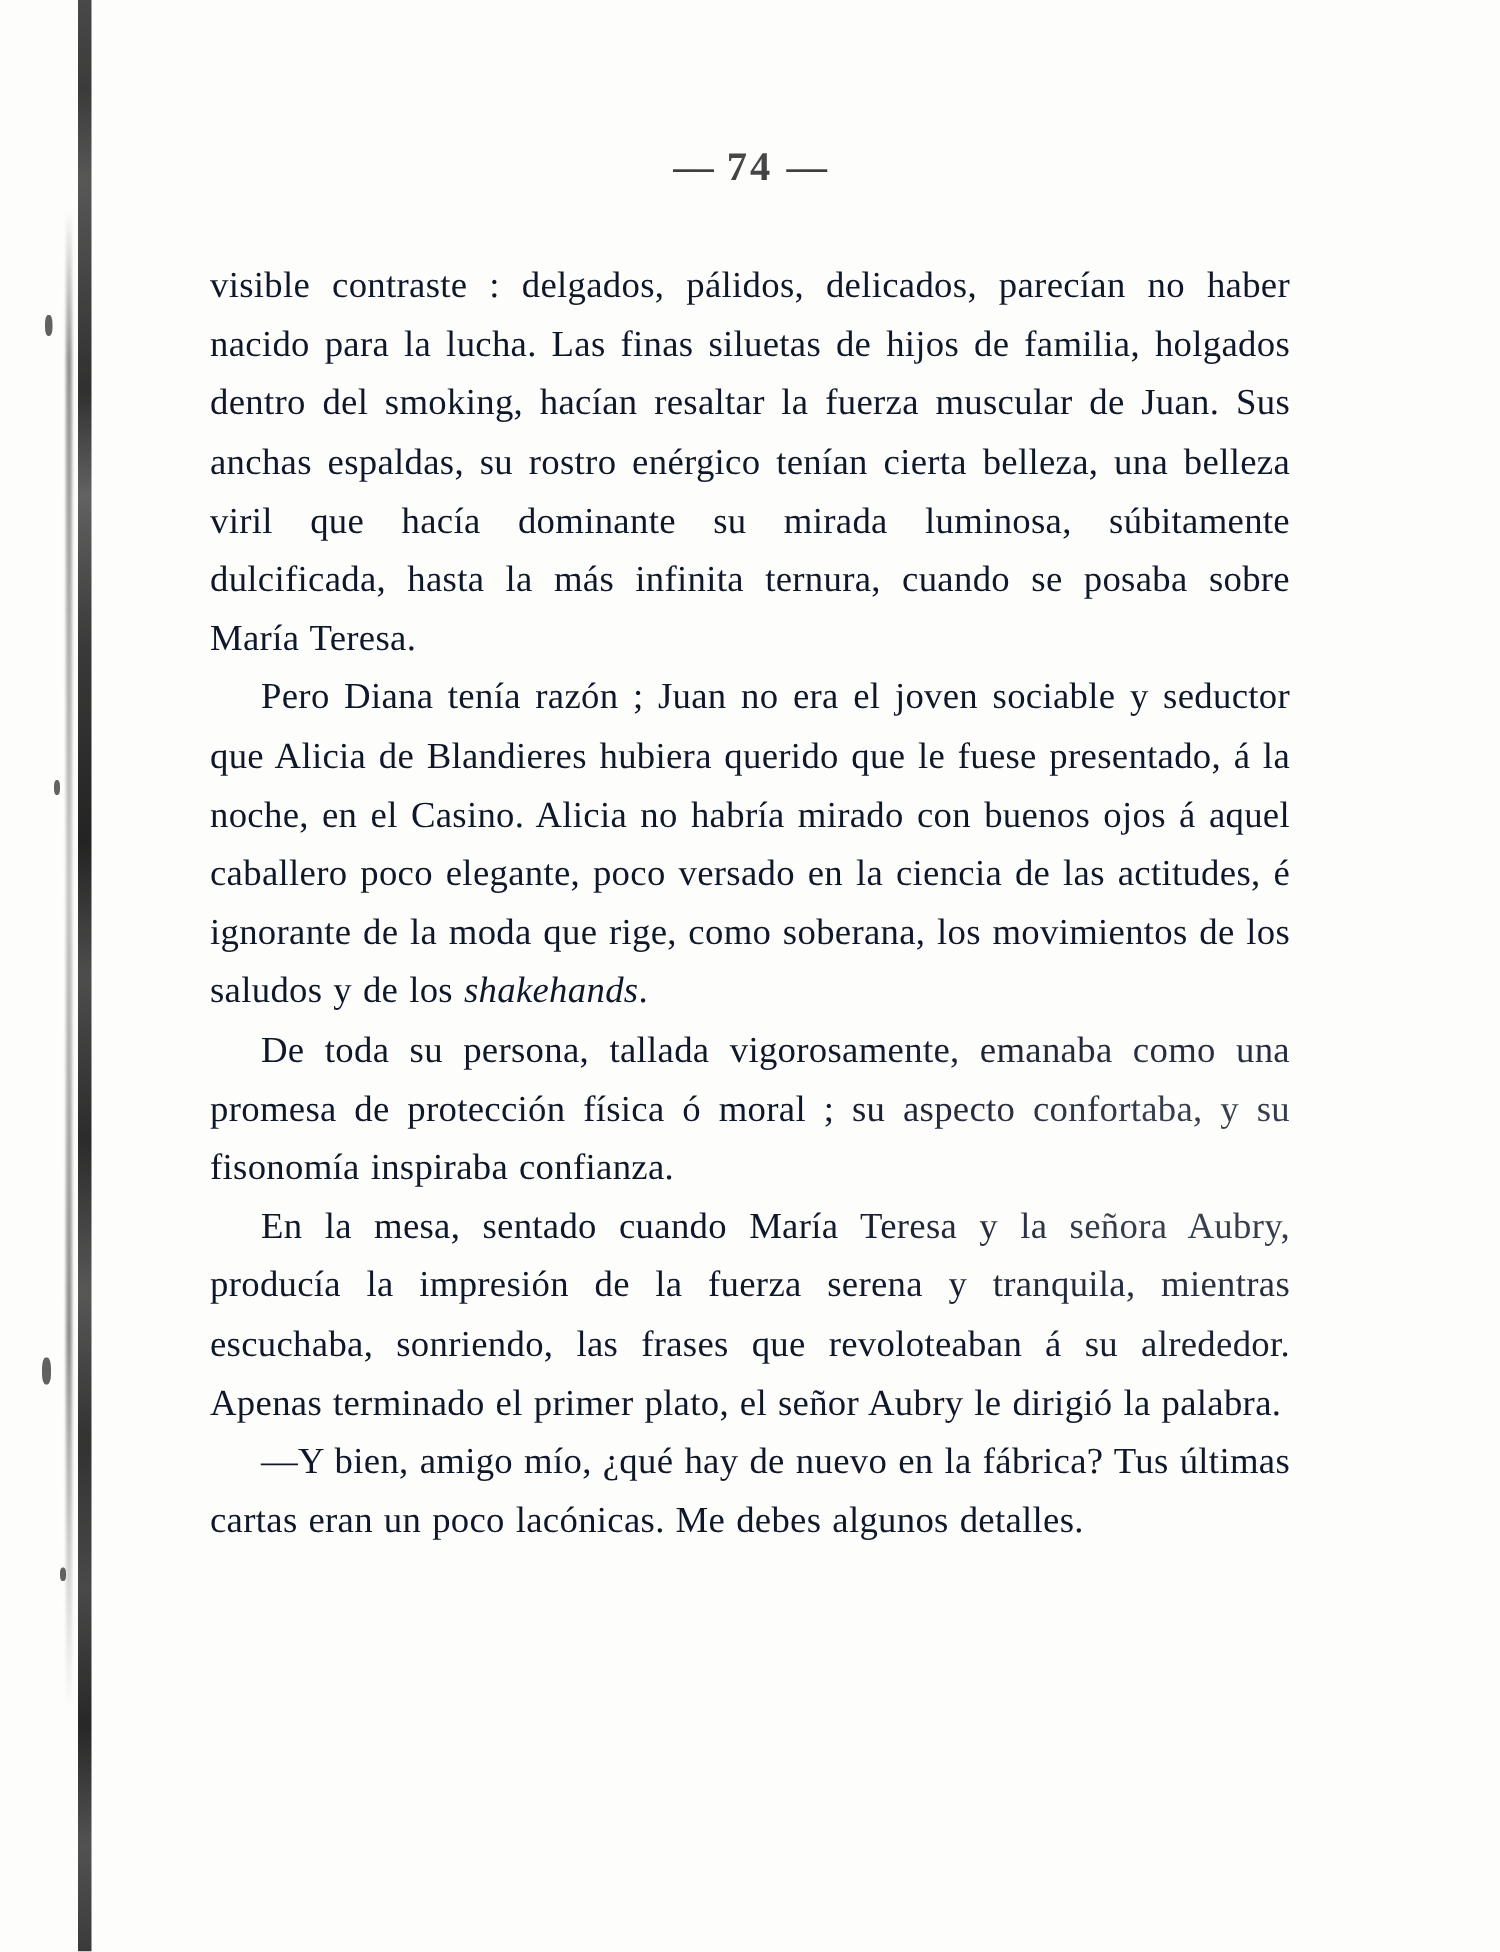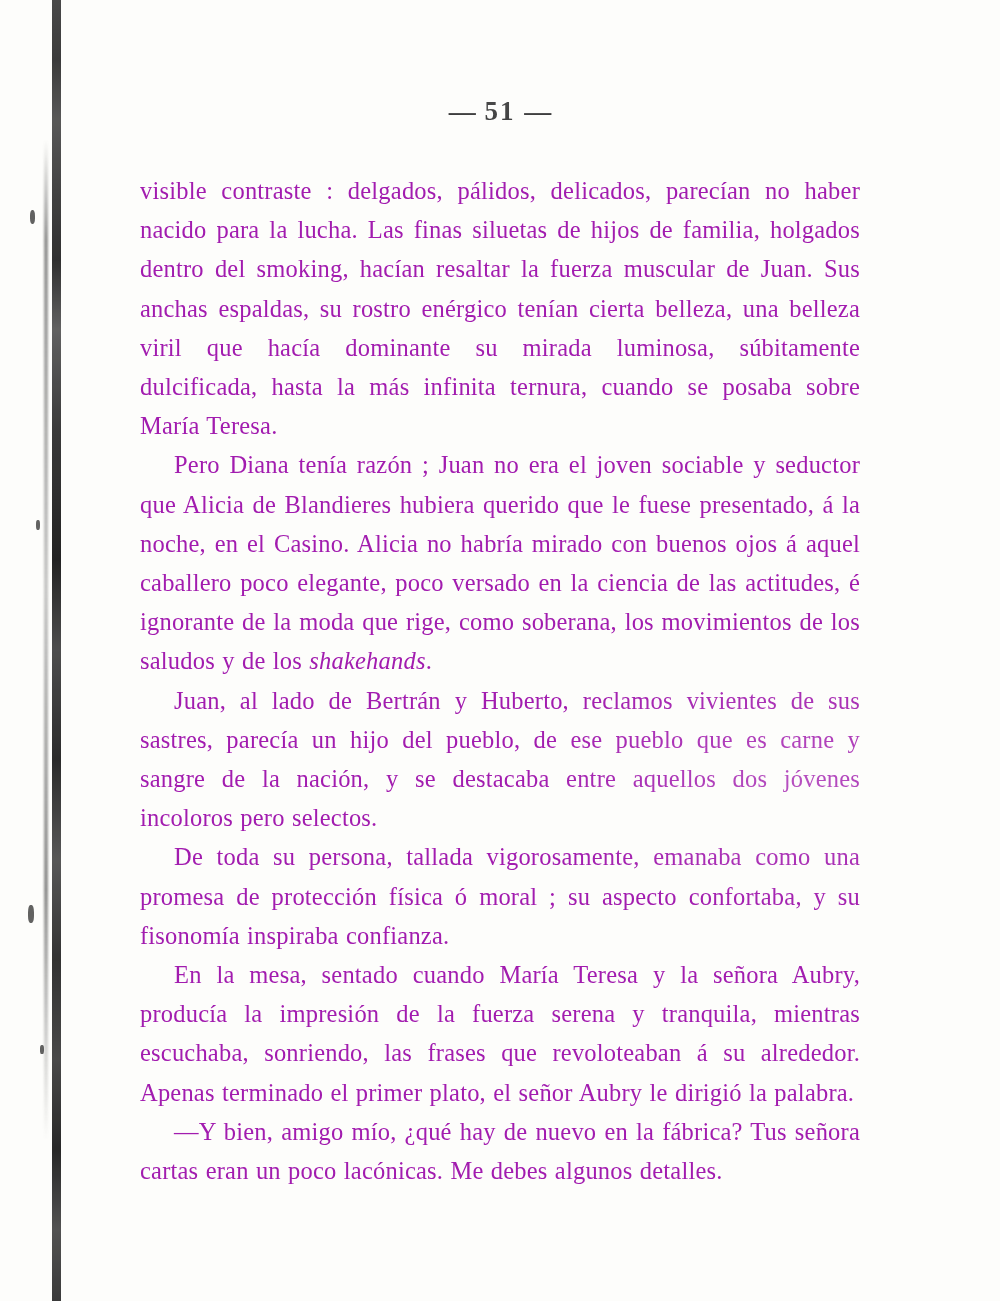--- a/index.html
+++ b/index.html
@@ -79,21 +79,21 @@
     color: #1a1a1a;
     margin: 0 0 44px 0;
     font-family: "Liberation Serif", serif;
   }
   .folio .dash { font-weight: bold; letter-spacing: 0; }
 
   .body-text p {
     margin: 0;
     font-size: 24.5px;
     line-height: 39.2px;
-    color: #a21caf;
+    color: #0f172a;
     text-align: justify;
     text-justify: inter-word;
     word-spacing: 0.04em;
     letter-spacing: 0.2px;
     -webkit-font-smoothing: none;
   }
   .body-text p.indent { text-indent: 34px; }
   .body-text p em { }
 
   
@@ -119,29 +119,28 @@
     <div class="speck" style="left:30px; top:210px; width:5px; height:14px;"></div>
     <div class="speck" style="left:36px; top:520px; width:4px; height:10px;"></div>
     <div class="speck" style="left:28px; top:905px; width:6px; height:18px;"></div>
     <div class="speck" style="left:40px; top:1045px; width:4px; height:9px;"></div>
   </div>
 
   <div class="content">
 
     <div class="folio">
       <span class="dash">—</span>
-      <span>51</span>
+      <span>74</span>
       <span class="dash">—</span>
     </div>
 
     <div class="body-text" id="body-text">
         <p><span>visible contraste : delgados, pálidos, delicados, parecían no haber nacido para la lucha. Las finas siluetas de hijos de familia, holgados dentro del smoking, hacían resaltar la fuerza muscular de Juan. Sus anchas espaldas, su rostro enérgico tenían cierta belleza, una belleza viril que hacía dominante su mirada luminosa, súbitamente dulcificada, hasta la más infinita ternura, cuando se posaba sobre María Teresa.</span></p>
         <p class="indent"><span>Pero Diana tenía razón ; Juan no era el joven sociable y seductor que Alicia de Blandieres hubiera querido que le fuese presentado, á la noche, en el Casino. Alicia no habría mirado con buenos ojos á aquel caballero poco elegante, poco versado en la ciencia de las actitudes, é ignorante de la moda que rige, como soberana, los movimientos de los saludos y de los </span><em>shakehands</em><span>.</span></p>
-        <p class="indent"><span>Juan, al lado de Bertrán y Huberto, reclamos vivientes de sus sastres, parecía un hijo del pueblo, de ese pueblo que es carne y sangre de la nación, y se destacaba entre aquellos dos jóvenes incoloros pero selectos.</span></p>
         <p class="indent"><span>De toda su persona, tallada vigorosamente, emanaba como una promesa de protección física ó moral ; su aspecto confortaba, y su fisonomía inspiraba confianza.</span></p>
         <p class="indent"><span>En la mesa, sentado cuando María Teresa y la señora Aubry, producía la impresión de la fuerza serena y tranquila, mientras escuchaba, sonriendo, las frases que revoloteaban á su alrededor. Apenas terminado el primer plato, el señor Aubry le dirigió la palabra.</span></p>
-        <p class="indent"><span>—Y bien, amigo mío, ¿qué hay de nuevo en la fábrica? Tus señora cartas eran un poco lacónicas. Me debes algunos detalles.</span></p>
+        <p class="indent"><span>—Y bien, amigo mío, ¿qué hay de nuevo en la fábrica? Tus últimas cartas eran un poco lacónicas. Me debes algunos detalles.</span></p>
       </div>
 
   </div>
 
   <div class="ink-noise"></div>
 </div>
 
 </body></html>

